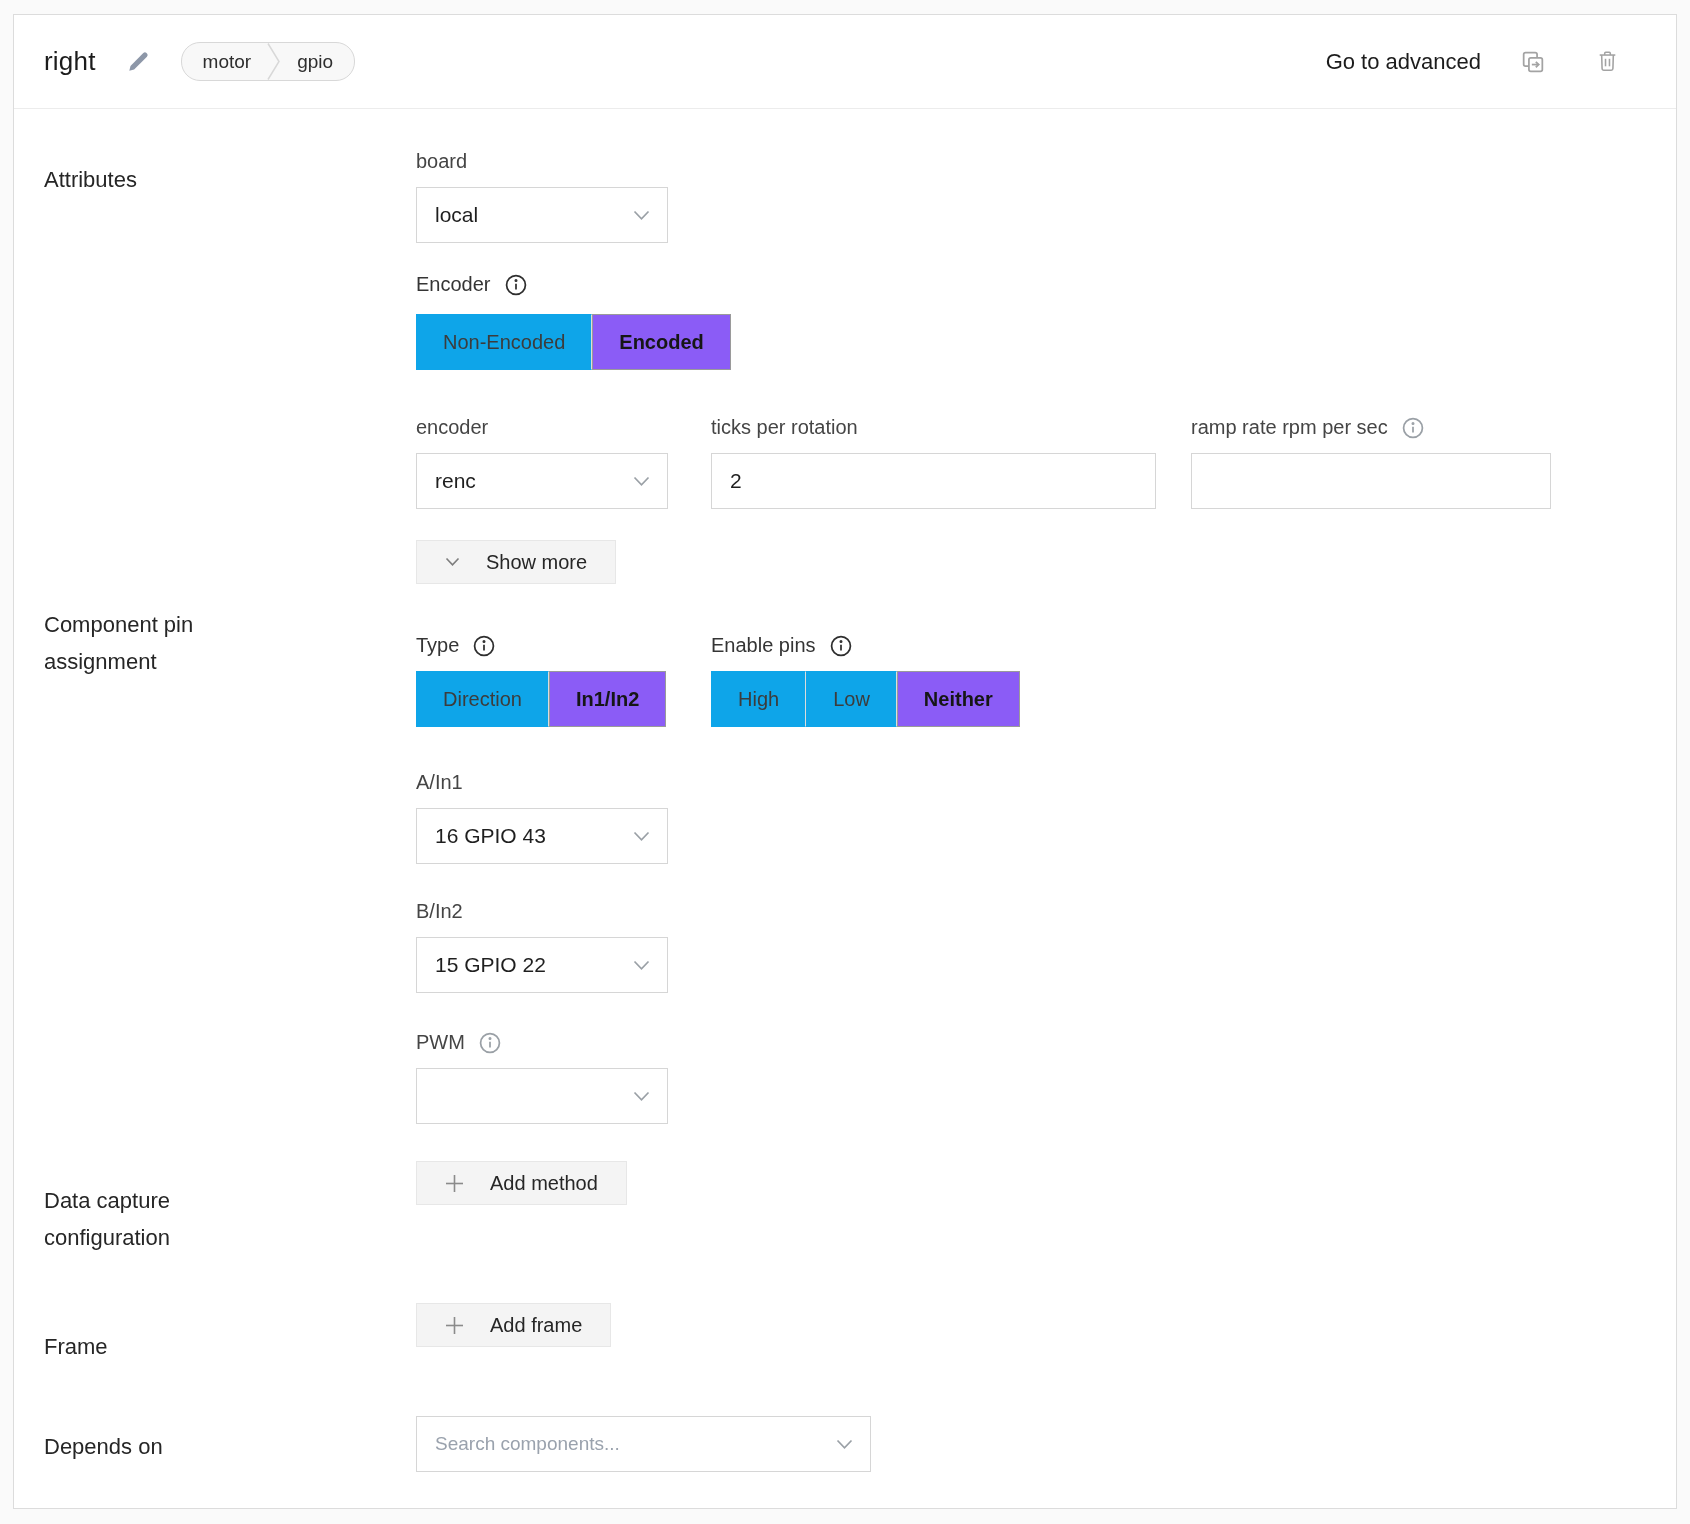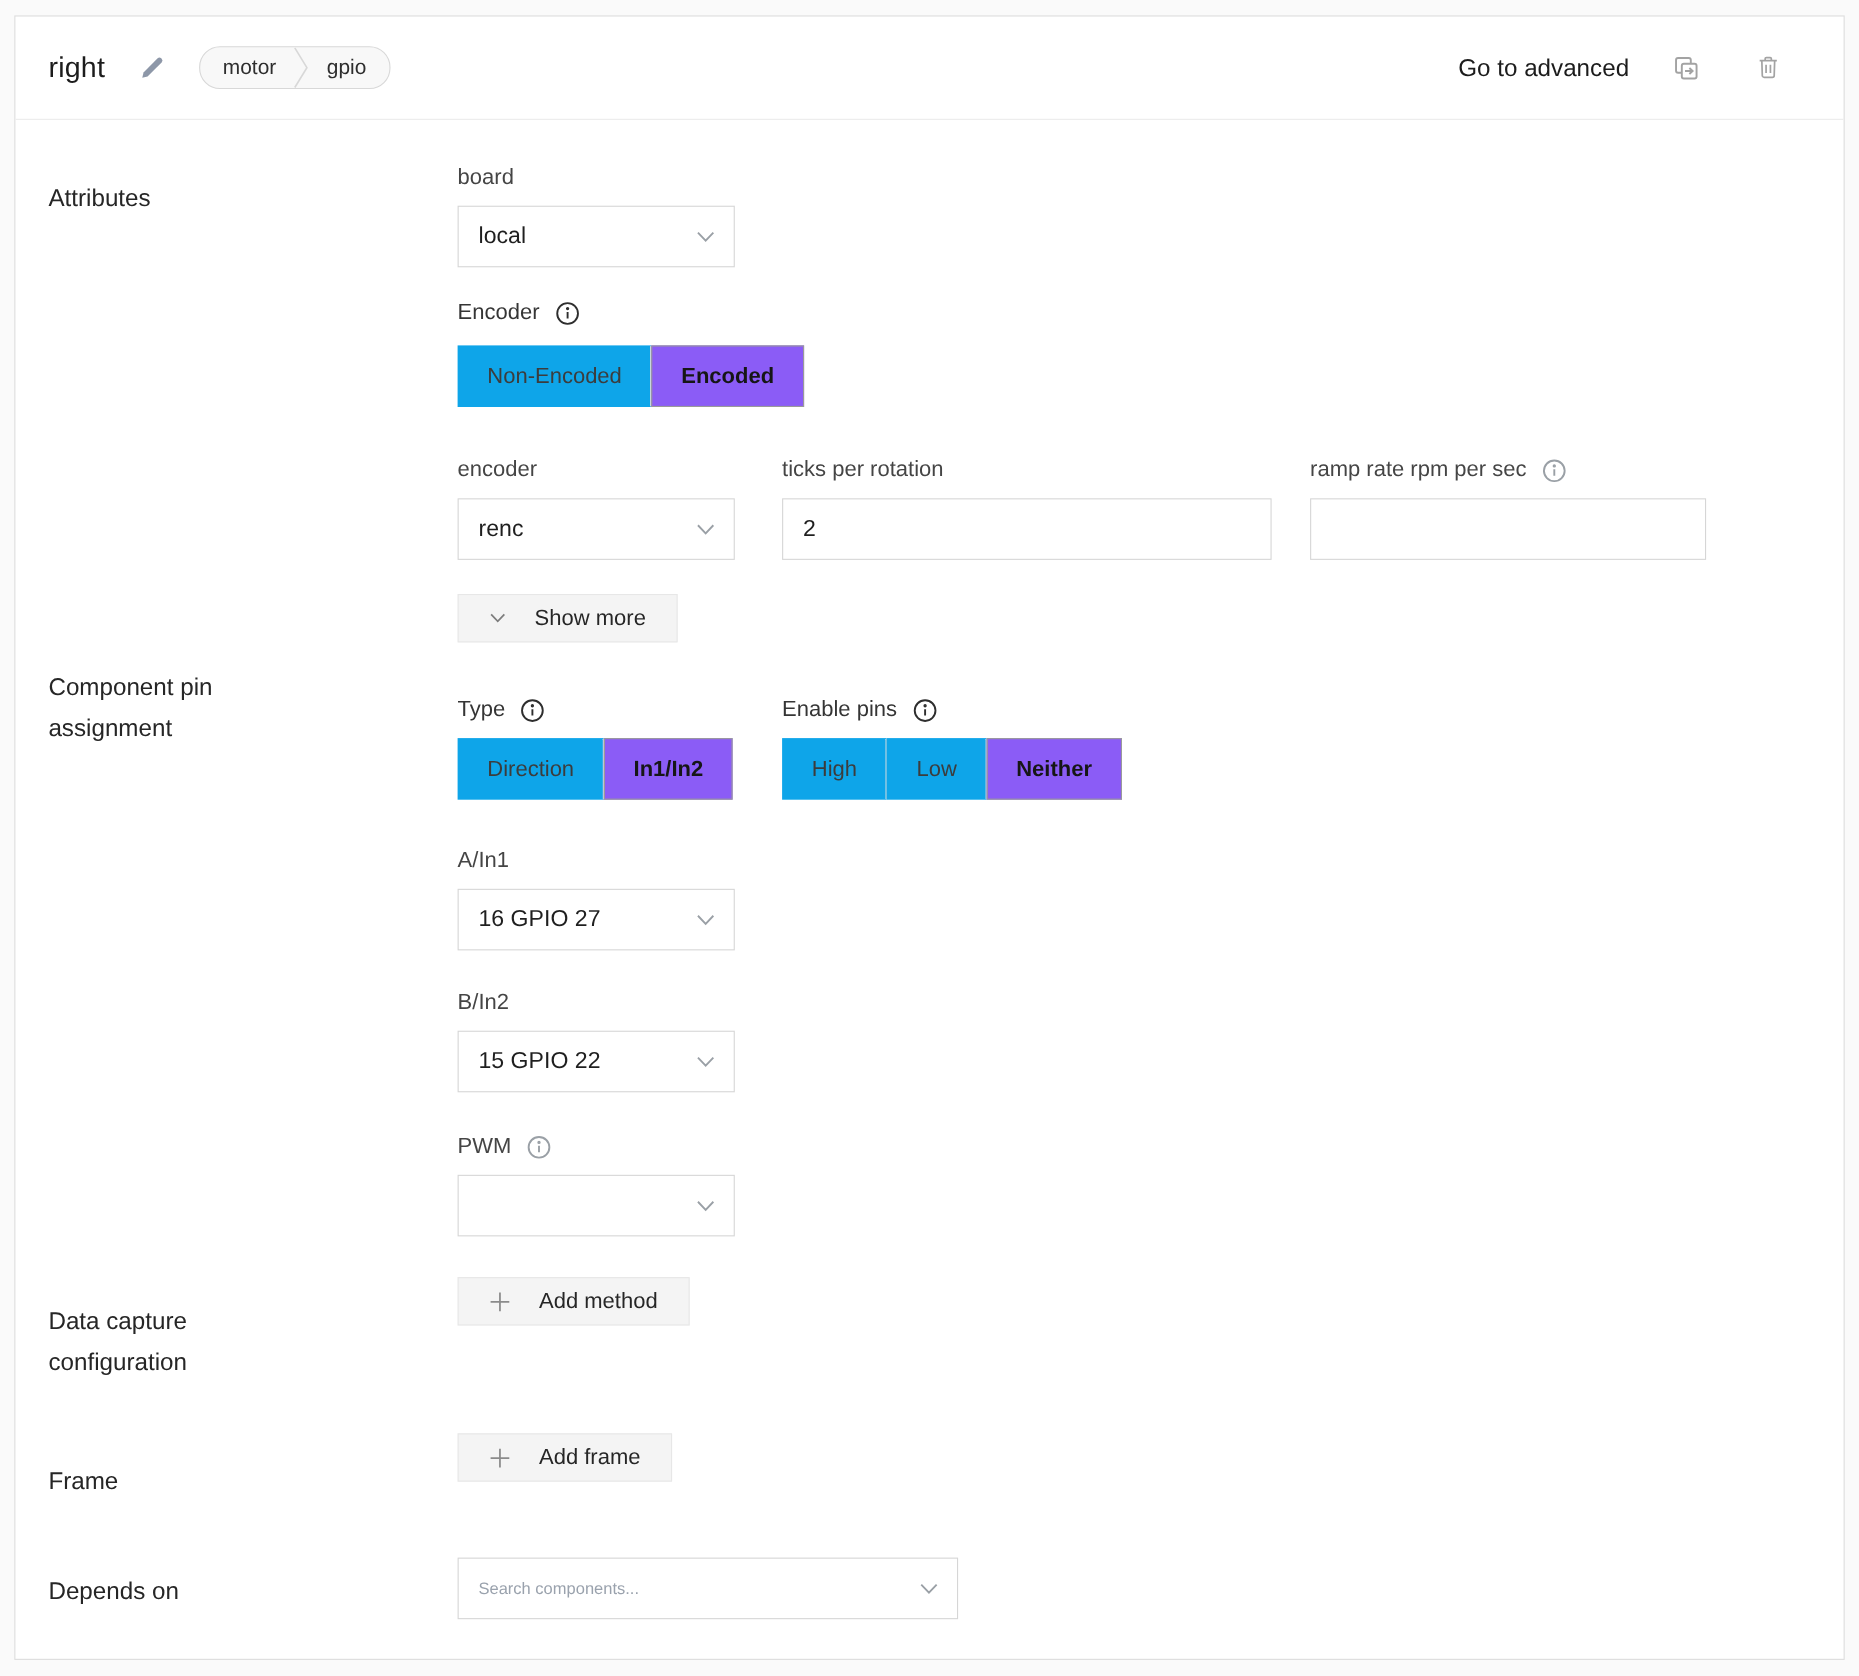--- a/index.html
+++ b/index.html
@@ -75,21 +75,21 @@
     position:absolute;height:44px;display:inline-flex;align-items:center;gap:26px;
     padding:0 28px;background:#f4f4f4;border:1px solid #e7e7e7;
     font-size:20px;color:#262626;font-family:inherit;cursor:pointer;box-sizing:border-box;
     white-space:nowrap;
   }
   .search-sel{
     width:455px;height:56px;padding-right:17px;padding-left:0;
   }
   .search-sel input{
     border:none;background:transparent;flex:1;height:100%;
-    padding:0 10px 0 18px;font-size:15px;font-family:inherit;outline:none;color:#1f1f1f;
+    padding:0 10px 0 18px;font-size:19px;font-family:inherit;outline:none;color:#1f1f1f;
   }
 </style>
 </head>
 <body>
 
 <div class="panel">
 
   <div class="hdr">
     <span class="title">right</span>
 
@@ -221,21 +221,21 @@
   </div>
   <div class="toggle" style="left:697px;top:656px">
     <div class="topt">High</div>
     <div class="topt">Low</div>
     <div class="topt on">Neither</div>
   </div>
 
   <div class="fgroup" style="left:402px;top:754px">
     <div class="flabel">A/In1</div>
     <div class="sel">
-      <span>16 GPIO 27</span>
+      <span>16 GPIO 43</span>
       <svg width="17" height="11" viewBox="0 0 17 11" fill="none" stroke="#9aa0a6" stroke-width="1.7">
         <polyline points="1.5,1.5 8.5,8.8 15.5,1.5"></polyline>
       </svg>
     </div>
   </div>
 
   <div class="fgroup" style="left:402px;top:883px">
     <div class="flabel">B/In2</div>
     <div class="sel">
       <span>15 GPIO 22</span>

